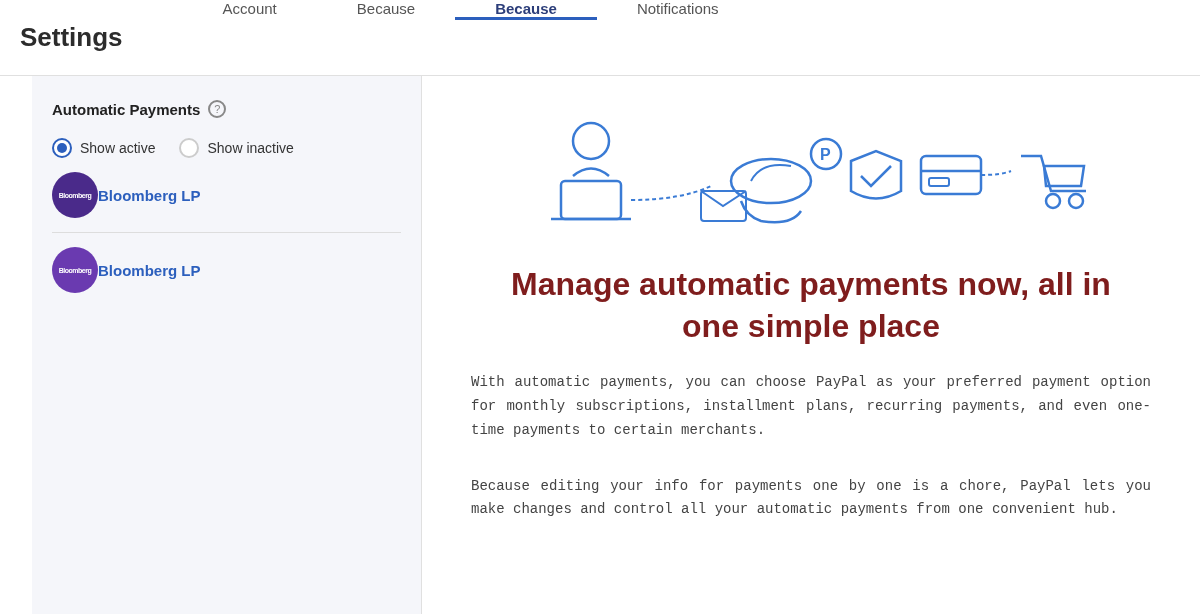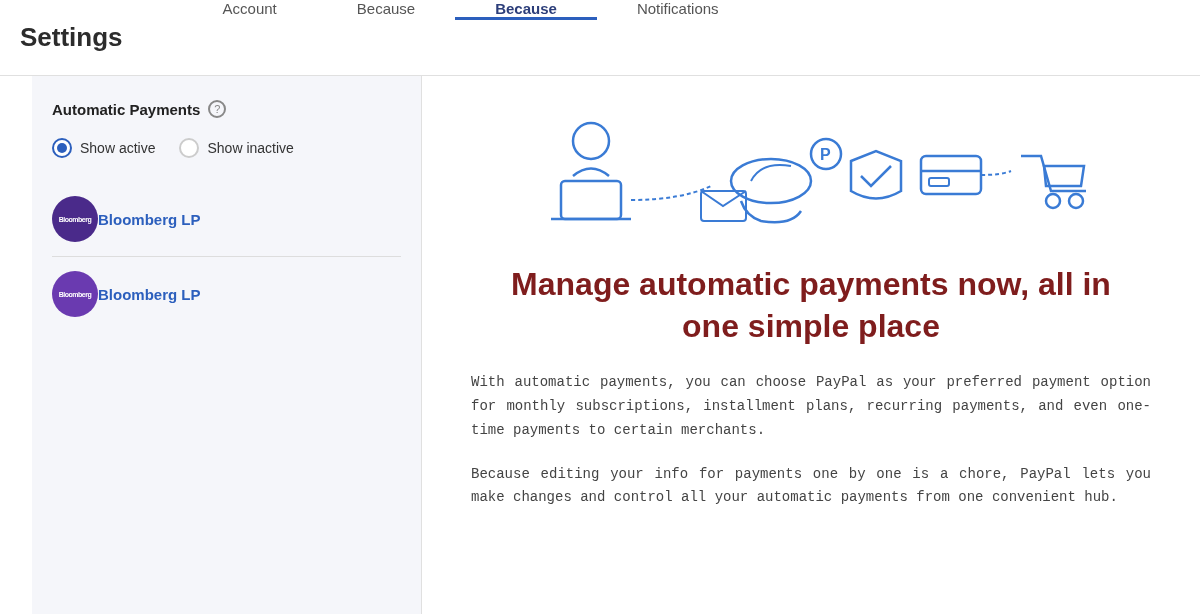--- a/index.html
+++ b/index.html
@@ -79,21 +79,20 @@
       font-size: 11px;
       color: #888;
       cursor: pointer;
     }
 
     
     .filter-row {
       display: flex;
       align-items: center;
       gap: 24px;
-      margin-bottom: 24px;
     }
     .radio-option {
       display: flex;
       align-items: center;
       gap: 8px;
       cursor: pointer;
     }
     .radio-circle {
       width: 20px;
       height: 20px;
@@ -180,21 +179,21 @@
       margin-bottom: 24px;
       max-width: 600px;
     }
 
     .manage-desc {
       font-size: 14px;
       color: #444;
       line-height: 1.7;
       text-align: justify;
       max-width: 680px;
-      margin-bottom: 20px;
+      margin-bottom: 32px;
       font-family: 'Courier New', monospace;
     }
 
     .manage-desc2 {
       font-size: 14px;
       color: #444;
       line-height: 1.7;
       text-align: justify;
       max-width: 680px;
       font-family: 'Courier New', monospace;

